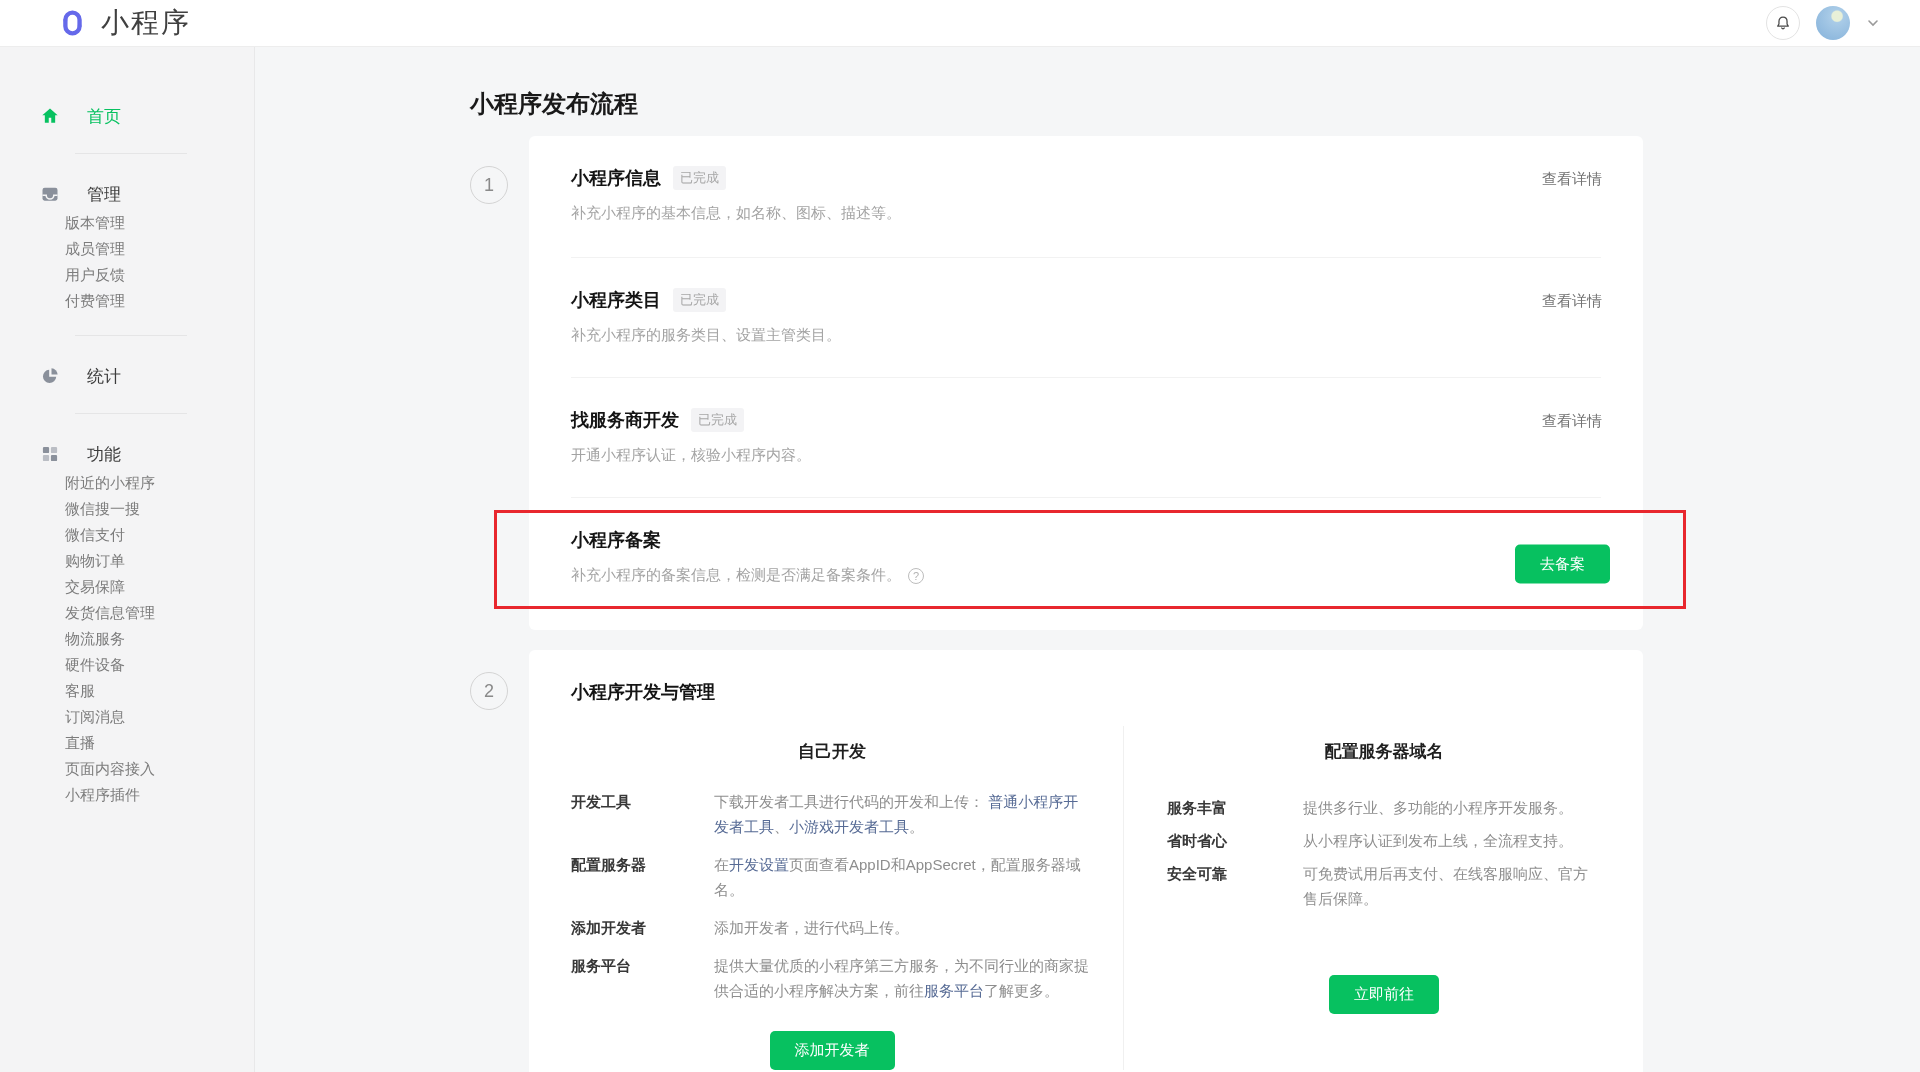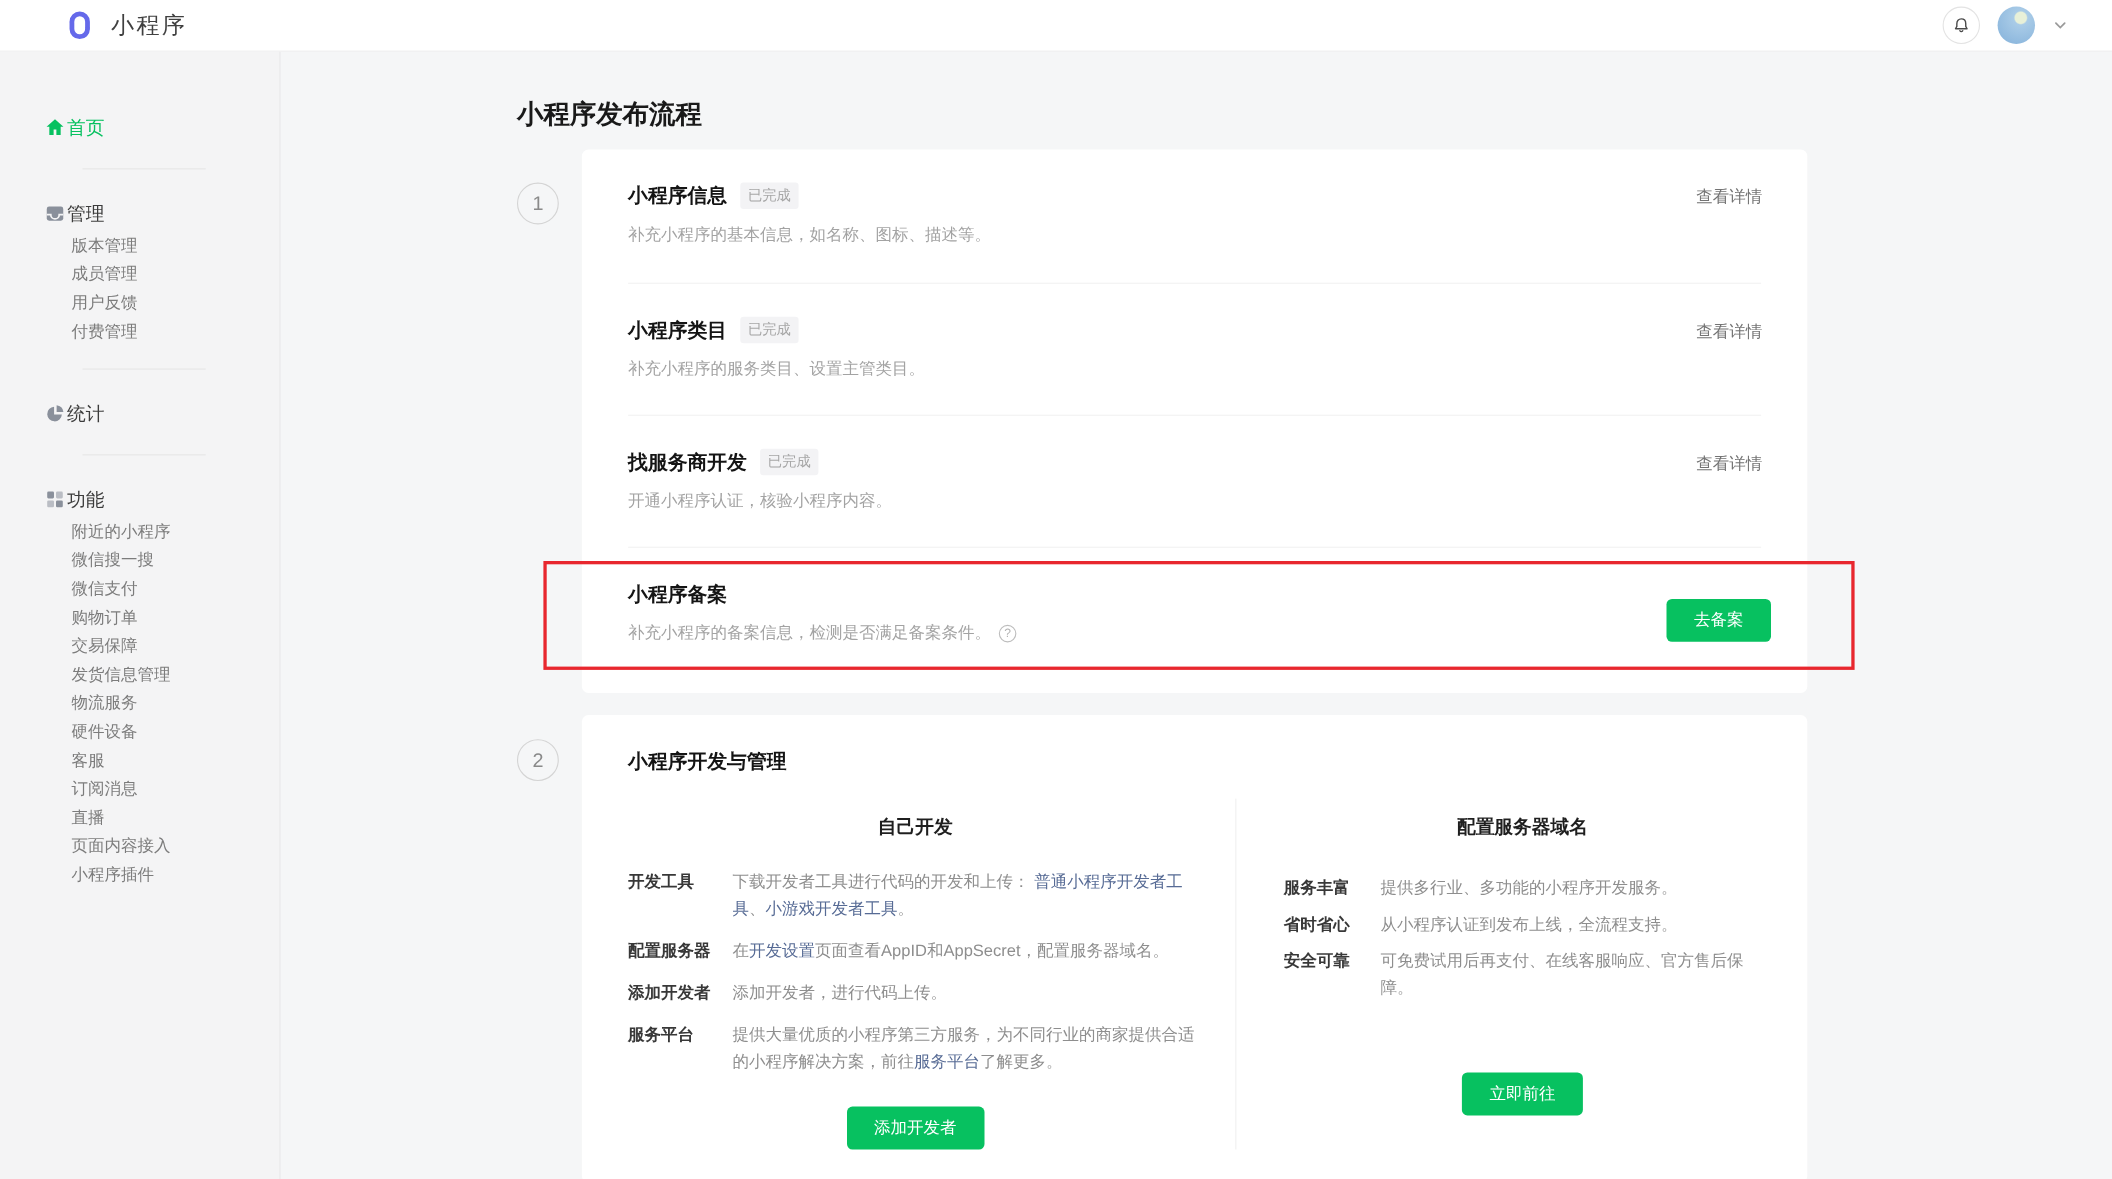--- a/index.html
+++ b/index.html
@@ -3,31 +3,31 @@
 <meta charset="utf-8">
 <style>
   * { margin:0; padding:0; box-sizing:border-box; }
   html,body { width:1920px; height:1072px; overflow:hidden;
     font-family:"Liberation Sans","DejaVu Sans",sans-serif; background:#f5f6f7; color:#333; }
 
   
   .topbar { height:47px; background:#fff; border-bottom:1px solid #ededed;
     display:flex; align-items:center; justify-content:space-between; padding:0 40px 0 55px; }
   .brand { display:flex; align-items:center; gap:12px; }
-  .brand-title { font-size:21px; color:#404040; letter-spacing:2px;text-align:right; }
+  .brand-title { font-size:28px; color:#404040; letter-spacing:2px;text-align:right; }
   .topbar-right { display:flex; align-items:center; gap:16px; }
   .bell-btn { width:34px; height:34px; border:1px solid #e3e3e3; border-radius:50%;
     display:flex; align-items:center; justify-content:center; background:#fff; cursor:pointer; }
   .avatar { width:34px; height:34px; border-radius:50%;
     background:radial-gradient(circle at 62% 30%, #e8f0d8 0 16%, #a9cbe7 20%, #8fb9de 75%); cursor:pointer; }
 
   
   .layout { display:flex; height:1025px; }
   .sidebar { width:255px; background:#f4f4f5; border-right:1px solid #e8e8e9; padding-top:56px; flex:none; }
-  .side-item { display:flex; align-items:center; gap:1px; padding:0 0 0 40px; height:26px;
+  .side-item { display:flex; align-items:center; gap:27px; padding:0 0 0 40px; height:26px;
     font-size:17px; color:#3c3c3c; cursor:pointer; }
   .side-item.active { color:#07c160; }
   .side-sub { display:block; padding-left:65px; margin-top:7px; font-size:15px; color:#7c7c7c; cursor:pointer; }
   .side-divider { height:1px; background:#e5e5e6; margin:24px 0 0 75px; width:112px; }
   .side-gap { height:27px; }
 
   main { flex:1; padding-left:215px; }
   .page-title { font-size:24px; font-weight:bold; color:#191919; margin:41px 0 16px; }
 
   .step { display:flex; width:1173px; }
@@ -53,21 +53,21 @@
     border:3px solid #e8272e; z-index:4; pointer-events:none; }
 
   
   .card2-title { font-size:18px; font-weight:bold; color:#141414; padding:30px 42px 0; }
   .cols { display:flex; margin-top:22px; padding-bottom:30px; }
   .col-left { width:594px; flex:none; padding:0 30px 0 42px; }
   .col-right { flex:1; padding:0 42px 0 43px; border-left:1px solid #f0f0f0; }
   .col-head { text-align:center; font-size:17px; font-weight:bold; color:#1f1f1f; margin:14px 0 26px; }
   .dev-row { display:flex; font-size:15px; margin-bottom:13px; }
   .dev-label { width:95px; flex:none; color:#383838; font-weight:bold; line-height:25px; }
-  .dev-text { flex:1; color:#8e8e8e; line-height:25px; }
+  .dev-text { flex:1; color:#8e8e8e; line-height:25px;margin-left:48px; }
   .col-right .dev-row { margin-bottom:8px; }
   .col-right .dev-label { width:88px; }
   .lnk { color:#576b95; cursor:pointer; text-decoration:none; }
   .col-btn-wrap { text-align:center; margin-top:28px; }
 
   svg { display:block; }
 </style>
 </head>
 <body>
 

